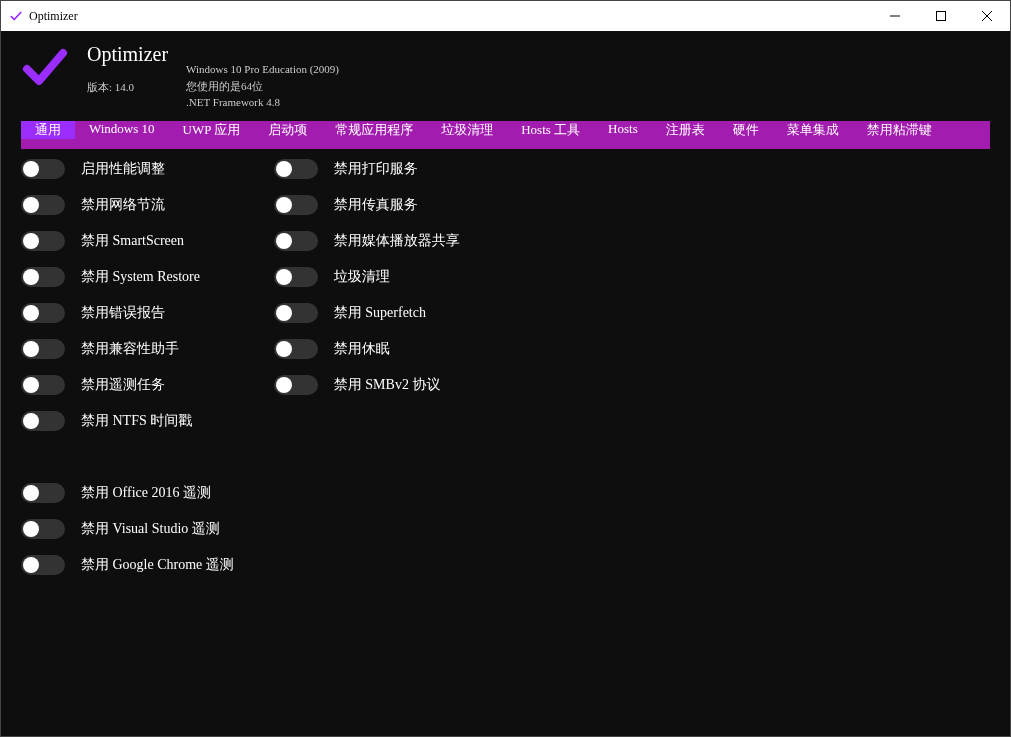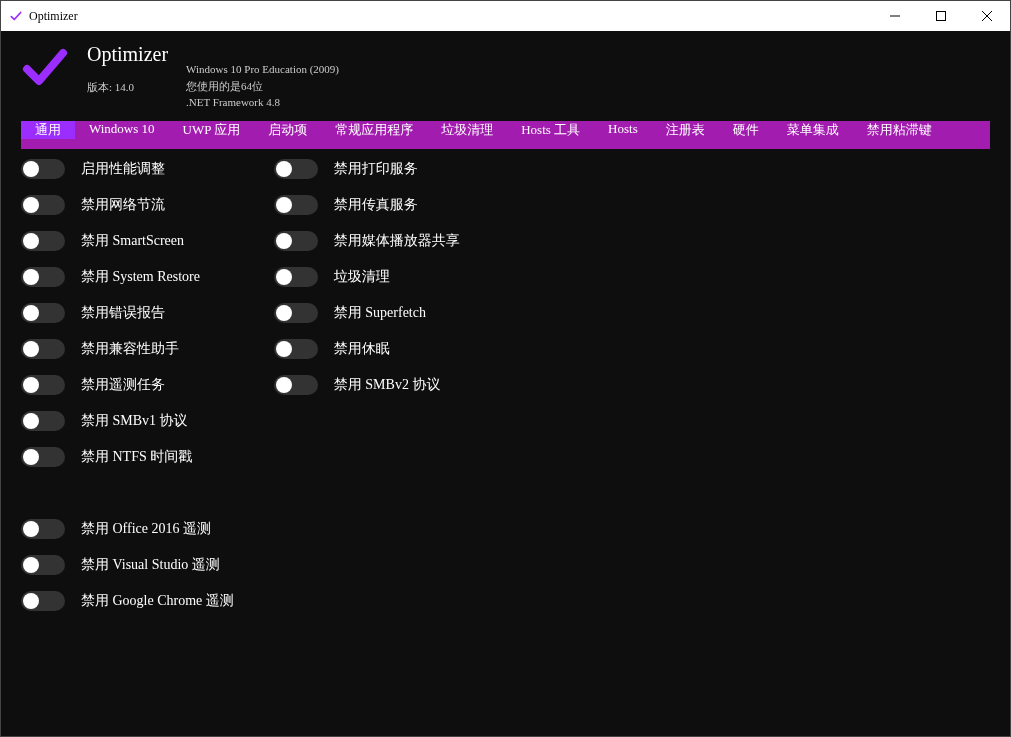--- a/index.html
+++ b/index.html
@@ -135,26 +135,20 @@
           <div class="row">
             <div class="toggle">
               <div class="knob"></div>
             </div>
             <span class="lbl">禁用遥测任务</span>
           </div>
           <div class="row">
             <div class="toggle">
               <div class="knob"></div>
             </div>
-            <span class="lbl">禁用 SMBv1 协议</span>
-          </div>
-          <div class="row">
-            <div class="toggle">
-              <div class="knob"></div>
-            </div>
             <span class="lbl">禁用 NTFS 时间戳</span>
           </div>
           <div class="gap"></div>
           <div class="row">
             <div class="toggle">
               <div class="knob"></div>
             </div>
             <span class="lbl">禁用 Office 2016 遥测</span>
           </div>
           <div class="row">

